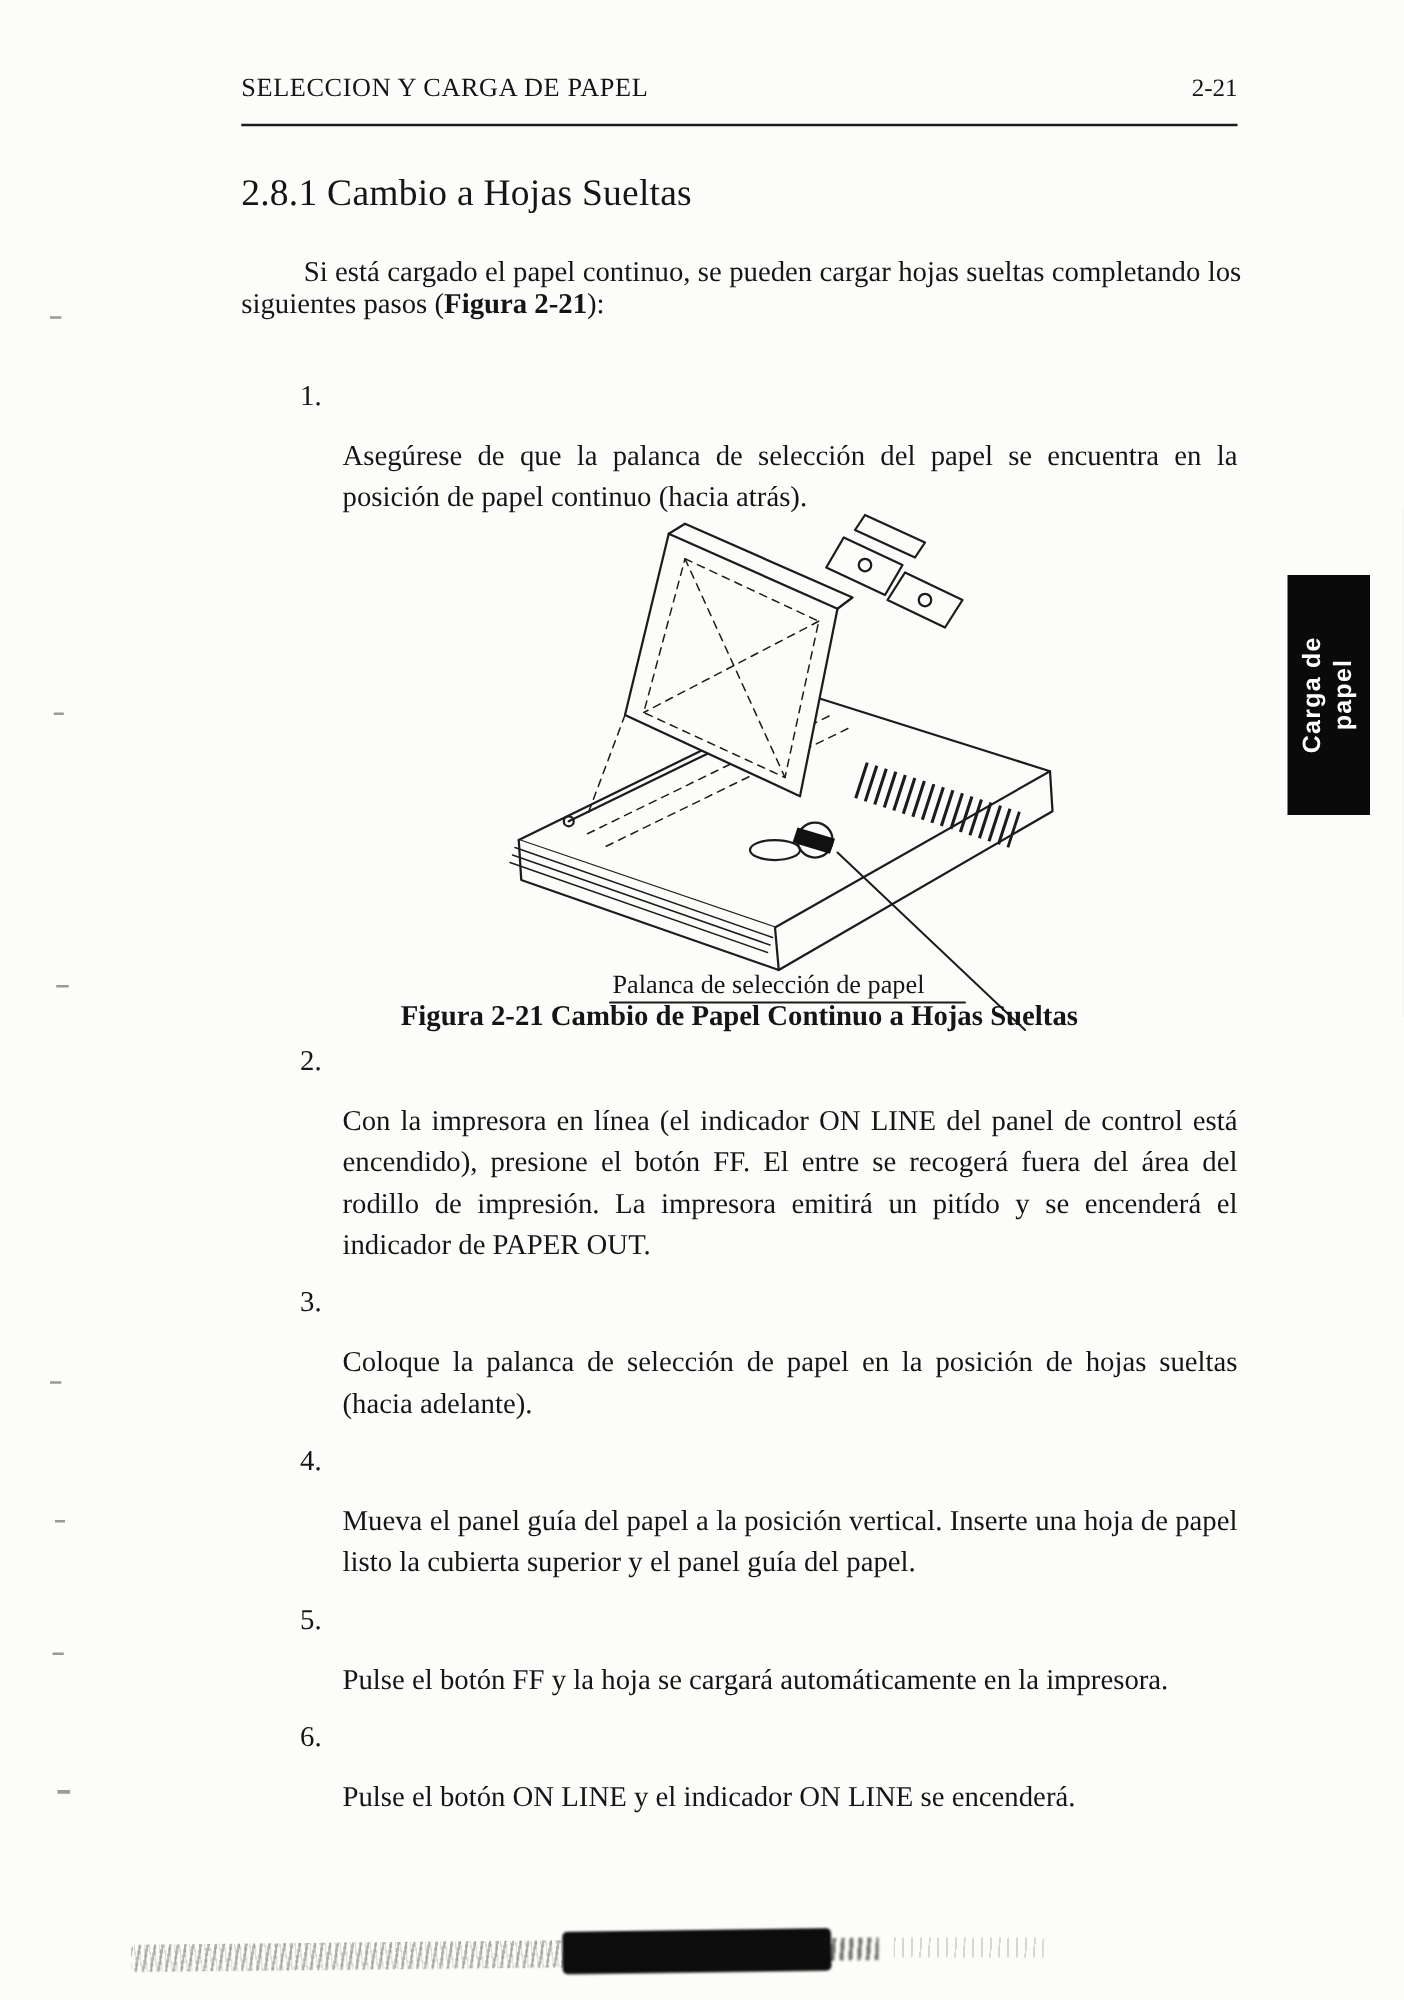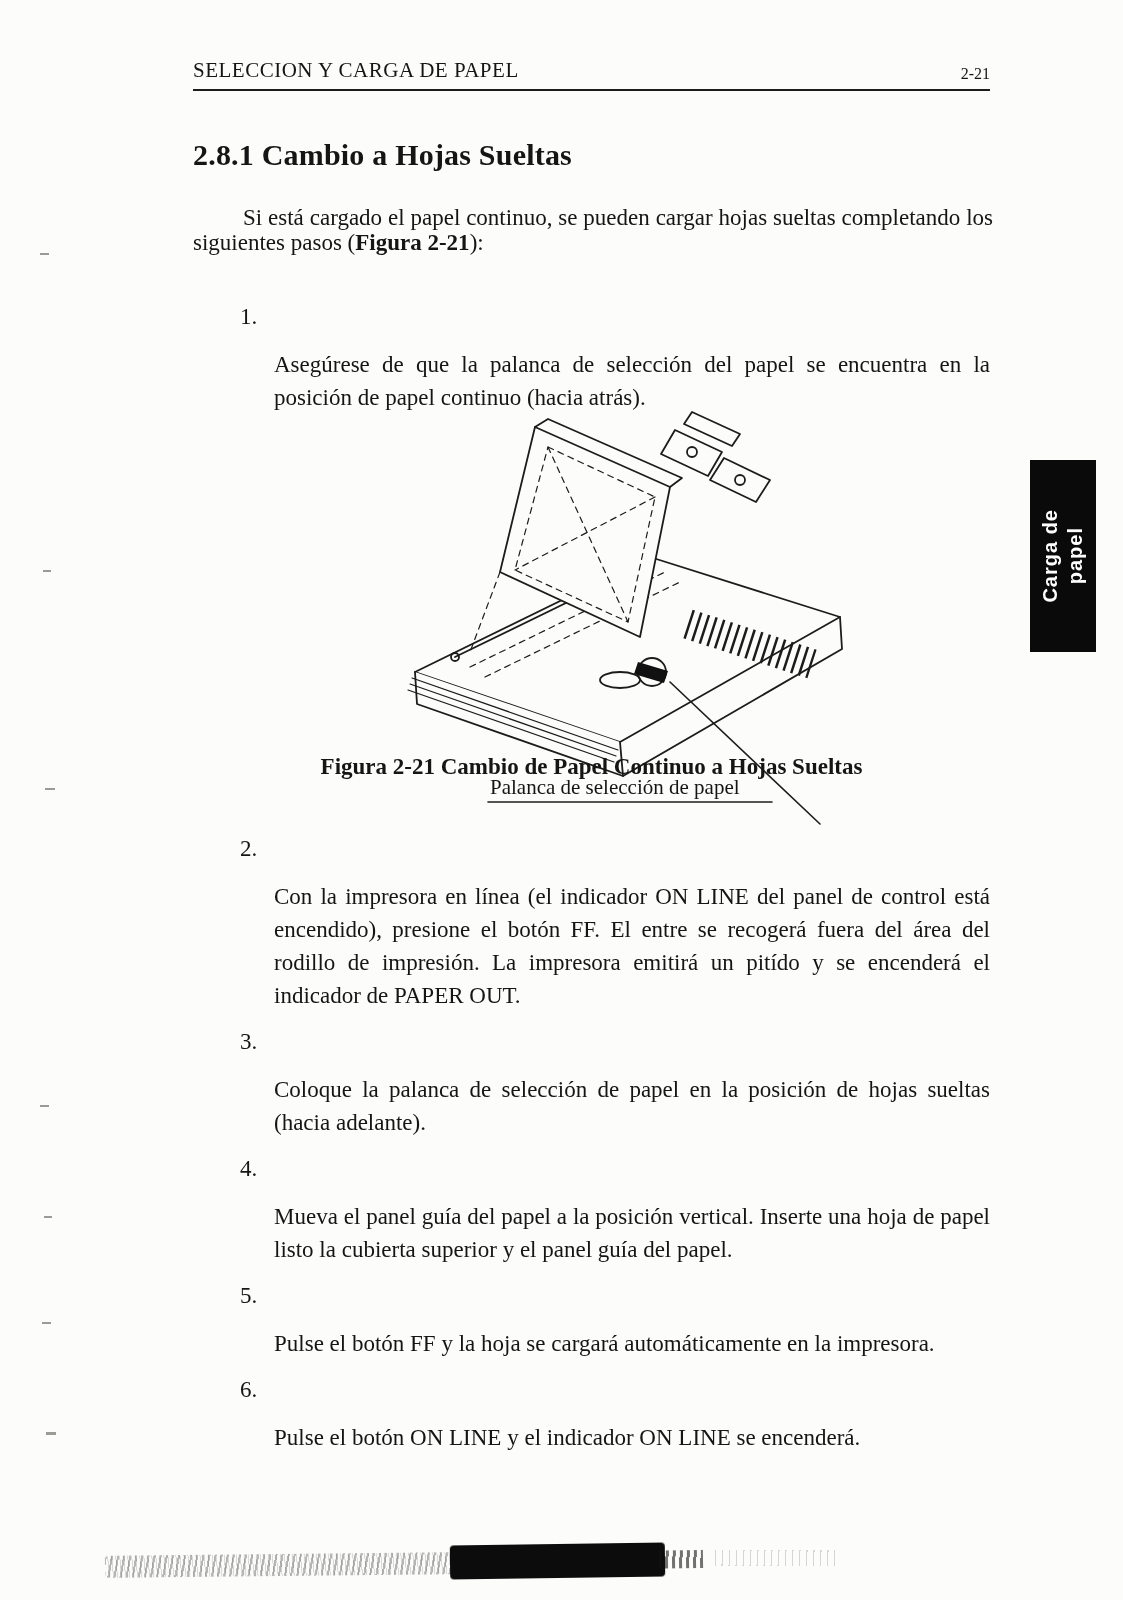--- a/index.html
+++ b/index.html
@@ -11,52 +11,52 @@
     background:#fcfcfa;
     font-family:"Liberation Serif", serif;
     color:#151515;
     overflow:hidden;
   }
   
   .header {
     position:absolute; left:193px; top:58px; width:797px;
     display:flex; justify-content:space-between; align-items:flex-end;
     border-bottom:2.5px solid #1c1c1c;
-    padding-bottom:6px;
+    padding-bottom:16px;
   }
   .header-title {
     font-size:21px; letter-spacing:0.5px; font-weight:500;
   }
-  .header-page { font-size:16px; }
+  .header-page { font-size:20px; }
 
   
   .section-title {
     position:absolute; left:193px; top:138px;
-    font-size:30px; font-weight:bold; letter-spacing:0.2px;
+    font-size:30px; font-weight:normal; letter-spacing:0.2px;
   }
 
   
   .para {
     font-size:23px; line-height:25px; text-align:justify;
   }
   .intro { position:absolute; left:193px; top:205px; width:800px; text-indent:50px; }
   .intro b { font-weight:bold; }
 
   .steps { position:absolute; left:240px; width:750px; }
   .steps-one { top:300px; }
   .steps-rest { top:832px; }
   .step { display:flex; margin-bottom:13px; }
   .step-num { width:34px; flex:0 0 34px; font-size:23px; line-height:33px; }
   .step-text { flex:1; font-size:23px; line-height:33px; text-align:justify;margin-top:48px; }
 
   
   .figure { position:absolute; left:320px; top:372px; width:580px; height:465px;text-align:center; }
   .figure svg { width:100%; height:100%; }
   .fig-caption {
-    position:absolute; left:193px; top:754px; width:797px;
+    position:absolute; left:193px; top:800px; width:797px;
     text-align:center; font-weight:bold; font-size:23px;
   }
 
   
   .side-tab {
     position:absolute; left:1030px; top:460px; width:66px; height:192px;
     background:#0a0a0a; color:#ffffff;
     display:flex; justify-content:center; align-items:center; gap:2px;
   }
   .side-tab span {

